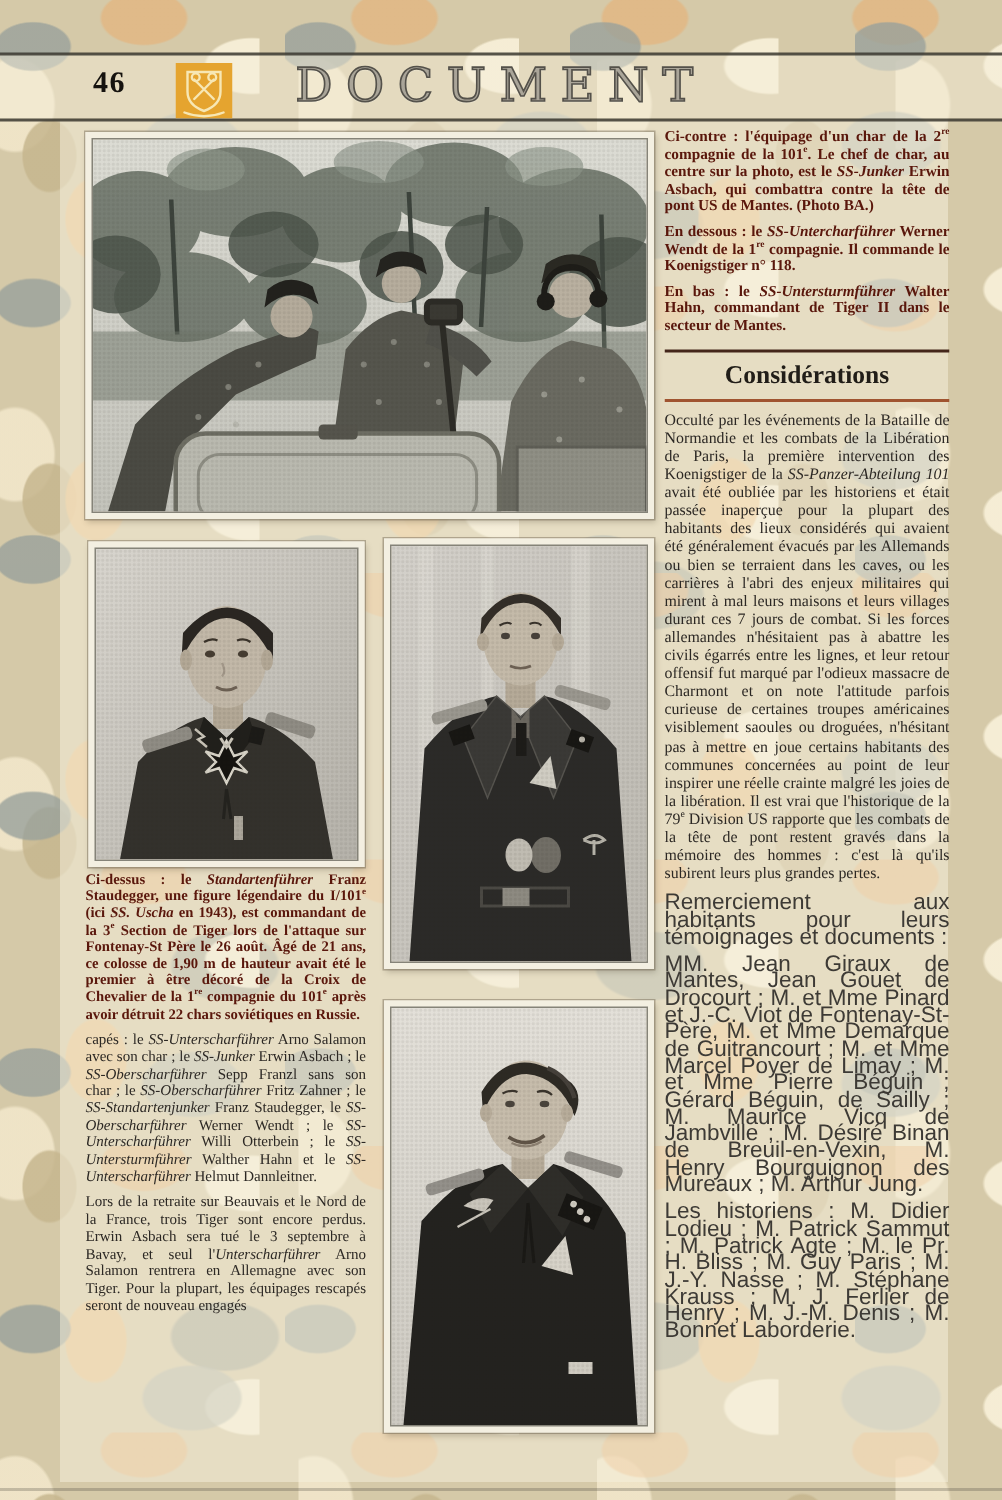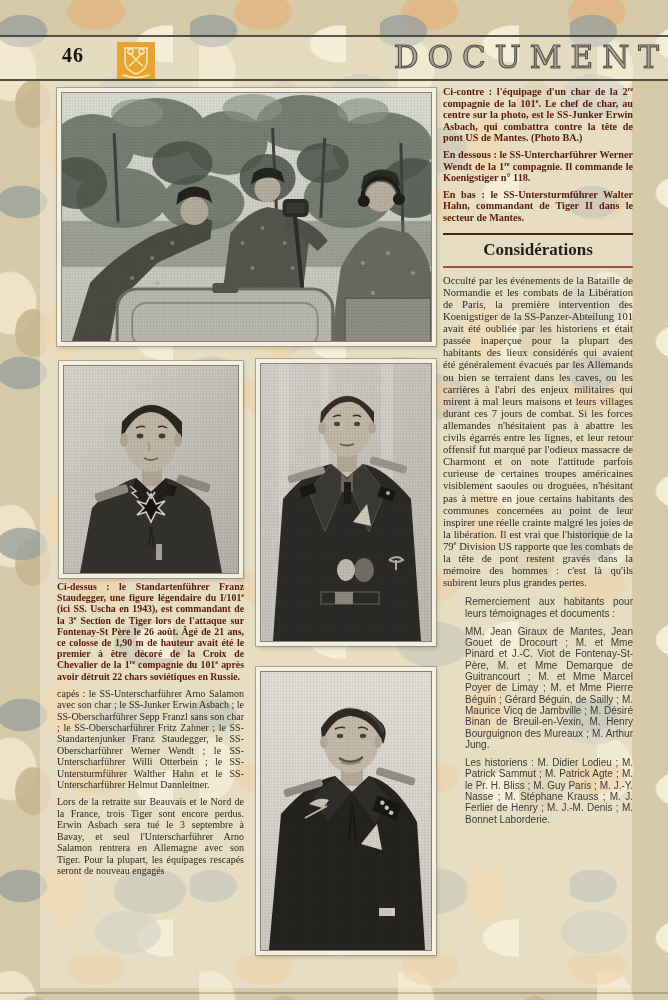--- a/index.html
+++ b/index.html
@@ -20,48 +20,48 @@
   }
   .band-wash{position:absolute;left:0;top:36px;width:668px;height:43px;background:rgba(246,240,220,.45);}
   .page-wash{position:absolute;left:40px;top:80px;width:592px;height:908px;background:rgba(246,240,220,.52);}
   .hr{position:absolute;left:0;width:668px;background:#3a372f;opacity:.85;}
   .hr1{top:35px;height:2px;}
   .hr2{top:79px;height:2px;}
   .hr3{top:992px;height:2px;opacity:.25;}
   .page-num{position:absolute;left:62px;top:44px;font-weight:bold;font-size:20px;color:#16130f;letter-spacing:1px;}
   .emblem{position:absolute;left:117px;top:42px;width:38px;height:37px;}
   .doc-title{
-    position:absolute;left:0;right:0;top:40px;text-align:right;
+    position:absolute;left:0;right:0;top:40px;text-align:center;
     font-family:"DejaVu Serif", serif;font-size:31px;line-height:34px;letter-spacing:9px;
     color:#aaa599;-webkit-text-stroke:1.1px #54514a;text-shadow:0 1px 1px rgba(255,255,250,.5);
   }
   .photo{position:absolute;background:#f3efe1;border:5px solid #f3efe1;box-sizing:border-box;
          box-shadow:0 0 0 1px rgba(110,100,80,.45), 1px 2px 4px rgba(60,50,30,.25);}
   .photo .inner{position:relative;width:100%;height:100%;overflow:hidden;outline:1px solid rgba(60,58,50,.6);}
   .photo svg{display:block;width:100%;height:100%;}
   .photo .inner::after{content:"";position:absolute;inset:0;
      background-image:radial-gradient(rgba(40,35,25,.07) 1px, transparent 1.3px);background-size:3px 3px;pointer-events:none;}
   .top-photo{left:57px;top:88px;width:379px;height:258px;}
   .portrait-1{left:59px;top:361px;width:184px;height:217px;}
   .portrait-2{left:256px;top:359px;width:180px;height:287px;}
   .portrait-3{left:256px;top:667px;width:180px;height:288px;}
   .left-col{position:absolute;left:57px;top:581px;width:187px;height:404px;overflow:hidden;}
   .right-col{position:absolute;left:443px;top:86px;width:190px;height:906px;overflow:hidden;}
   p{margin:0;}
   .cap{font-weight:bold;color:#5a170c;font-size:9.8px;line-height:11.2px;text-align:justify;margin-bottom:5px;}
   .right-col .cap{font-size:10.2px;line-height:11.6px;}
   .body{color:#2c2824;font-size:10px;line-height:11.4px;text-align:justify;margin-top:6px;}
   .right-col .body{font-size:10.6px;line-height:12.1px;}
-  .it{margin-top:29px;}
+  .it{font-style:italic;margin-top:29px;}
   sup{font-size:.62em;line-height:0;}
   .section-head{margin:9px 0 7px 0;}
   .sh-rule-a{height:2.5px;background:#44261a;}
   .sh-rule-b{height:1.8px;background:#a05430;}
   .section-head h3{margin:5px 0 6px 0;text-align:center;font-size:17px;color:#211d18;font-family:"Liberation Serif",serif;}
-  .sans{font-family:"Liberation Sans", sans-serif;color:#3d3a35;font-size:10px;line-height:11.3px;text-align:justify;margin-top:7px;margin-left:22px;}
+  .sans{font-family:"Liberation Sans", sans-serif;color:#3d3a35;font-size:15px;line-height:11.3px;text-align:justify;margin-top:7px;}
 </style>
 </head>
 <body>
 
 <div class="sheet">
   <div class="band-wash"></div>
   <div class="page-wash"></div>
   <div class="hr hr1"></div>
   <div class="hr hr2"></div>
   <div class="hr hr3"></div>

